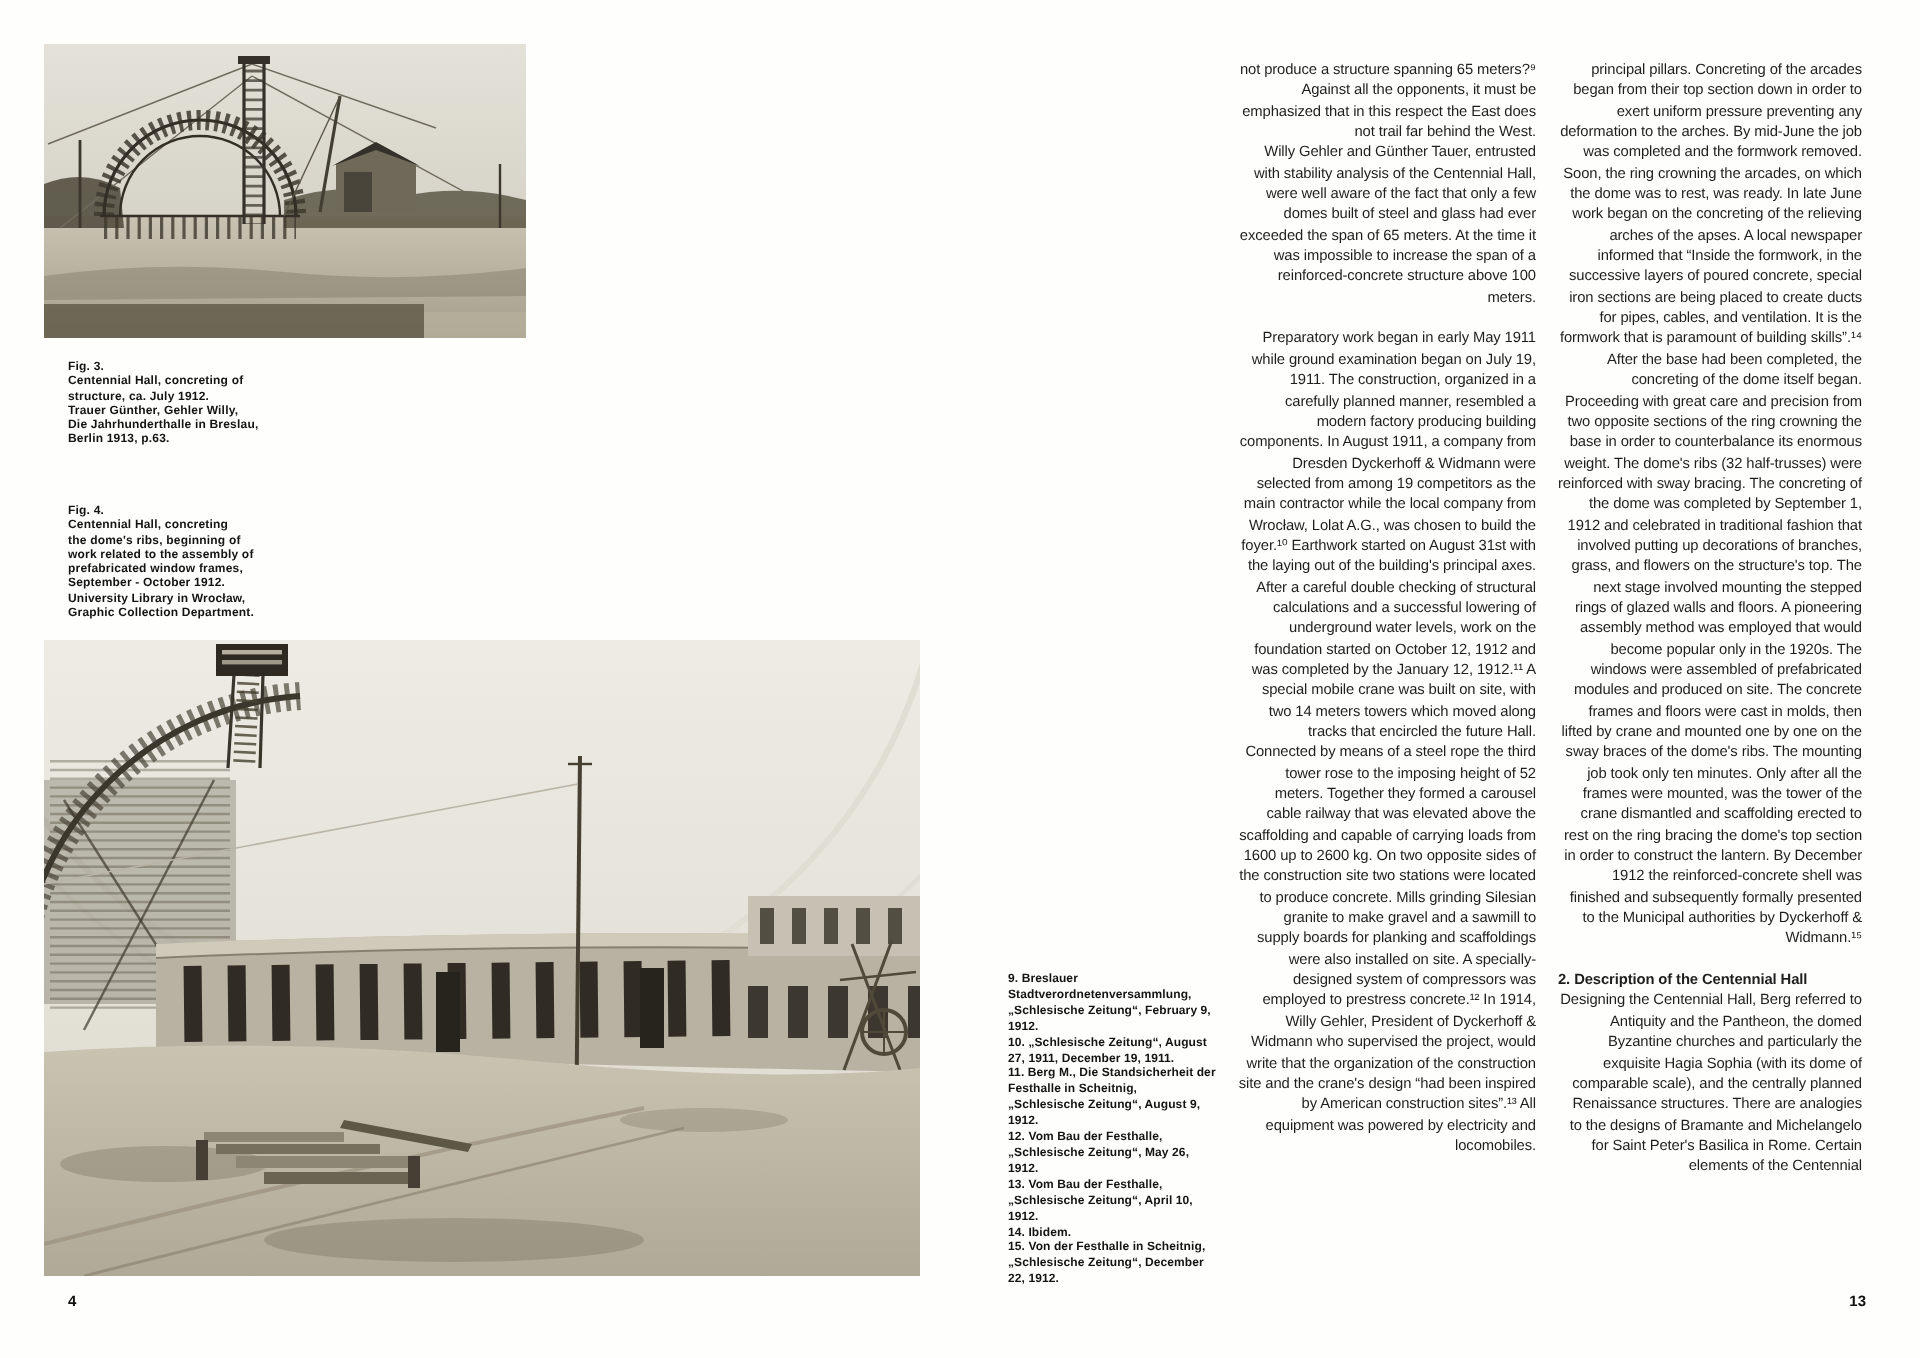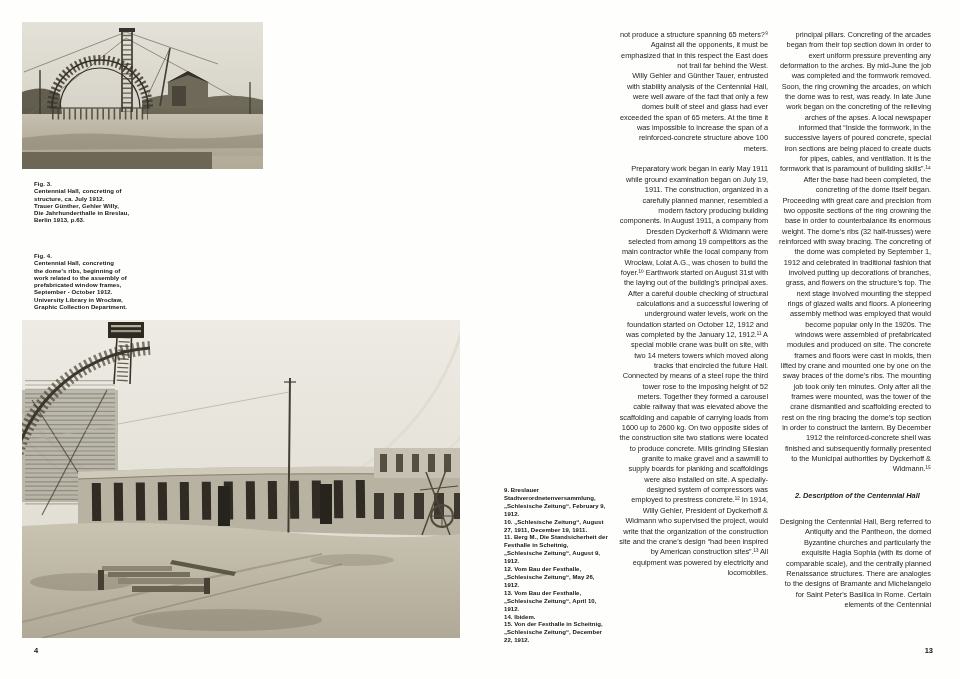--- a/index.html
+++ b/index.html
@@ -30,21 +30,21 @@
   }
   .fn{margin:0;}
   .bodycol{
     position:absolute;top:30px;
     font-size:7.4px;line-height:10.35px;letter-spacing:-.05px;color:#1e1e1e;
   }
   .col1{left:139px;width:149px;}
   .col2{left:299px;width:152px;}
   .bodycol p{margin:0 0 10.35px 0;white-space:pre-line;text-align:right;}
   .bodycol p:last-child{margin-bottom:0;}
-  .heading{font-weight:bold;white-space:nowrap;margin:16px;font-style:italic;}
+  .heading{font-weight:bold;white-space:nowrap;margin:0;}
   .pagenum{position:absolute;top:646px;font-size:7.5px;font-weight:bold;color:#111;}
   .pn-left{left:34px;}
   .pn-right{left:437px;width:16px;text-align:right;}
 </style>
 </head>
 <body>
 
 <div class="spread">
 
   <div class="page page-left">

